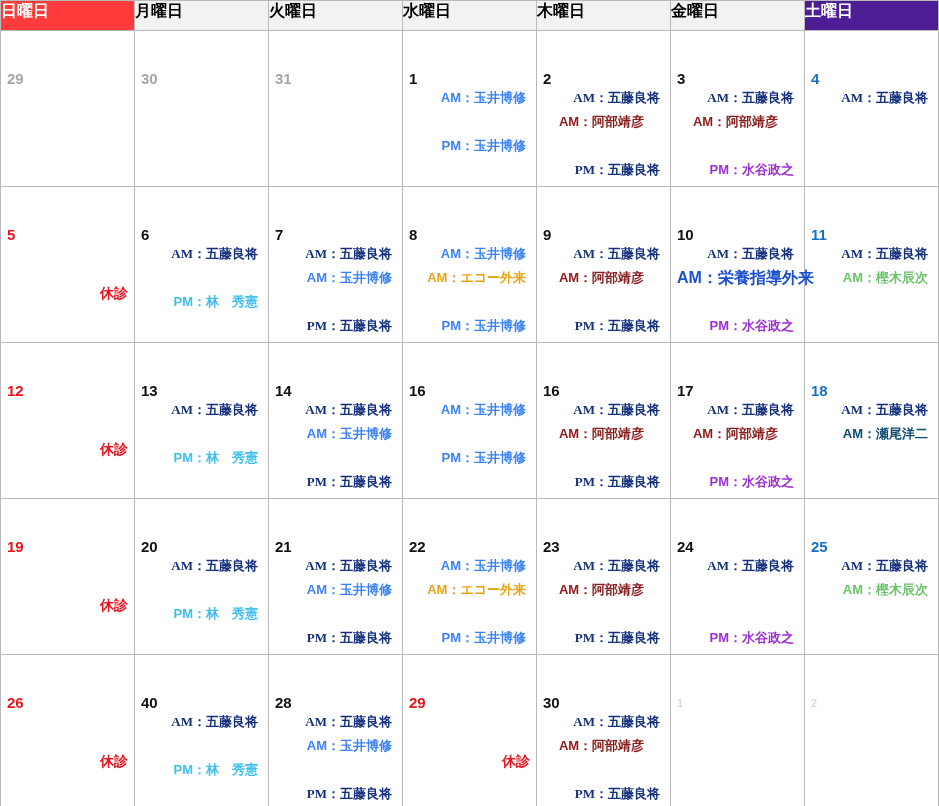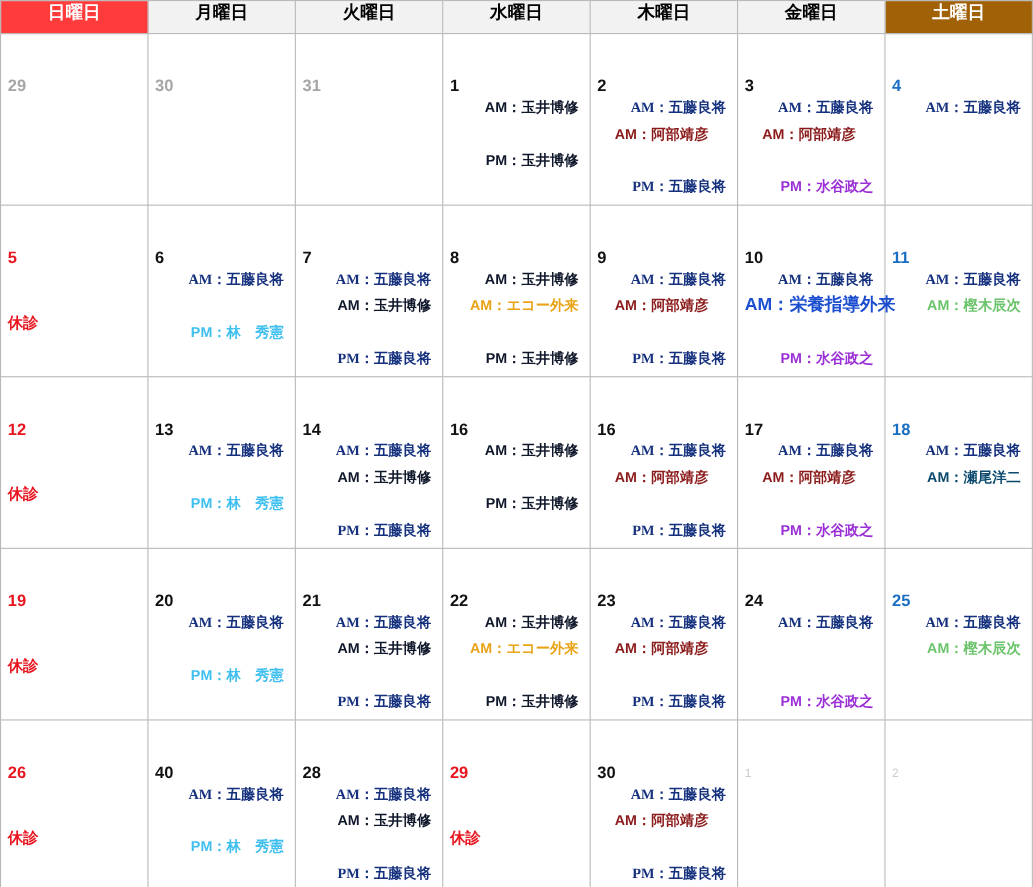--- a/index.html
+++ b/index.html
@@ -20,31 +20,31 @@
   #cal th, #cal td {
     border: 1px solid #b9b9b9;
     vertical-align: top;
     padding: 0;
     box-sizing: border-box;
   }
   thead th {
     height: 30px;
     font-size: 16px;
     font-weight: bold;
-    text-align: center;
+    text-align: left;
     vertical-align: middle;
     color: #000000;
     background: #f2f2f2;
   }
   th.dow-sun {
     background: #ff3b3b;
     color: #ffffff;
   }
   th.dow-sat {
-    background: #a16207;
+    background: #4c1d95;
     color: #ffffff;
   }
   tbody tr {
     height: 155px;
   }
   .cell {
     position: relative;
     height: 100%;
     padding: 4px 6px 0 6px;
     box-sizing: border-box;
@@ -70,33 +70,33 @@
     padding-right: 4px;
     white-space: nowrap;
   }
   .ev.small {
     font-size: 16px;
   }
   .ev.spacer {
     visibility: hidden;
   }
   .e-navy { color: #15317e; font-family: Liberation Serif, serif; }
-  .e-green { color: #0f172a; }
+  .e-green { color: #3b82f6; }
   .e-darkred { color: #8b1a1a; text-align: center; }
   .e-purple { color: #9b2fd6; }
   .e-skyblue { color: #3fbfef; }
   .e-orange { color: #e8a317; }
   .e-lightgreen { color: #6ac46a; }
   .e-orange2 { color: #0c4a6e; }
   .e-blue2 { color: #1c4fd0; }
   .rest {
     font-size: 14px;
     font-weight: bold;
     color: #e8141e;
-    text-align: left;
+    text-align: right;
     margin-top: 42px;
   }
 </style>
 </head>
 <body>
 
 <table id="cal">
   <thead>
     <tr>
       <th class="dow-sun">日曜日</th>

